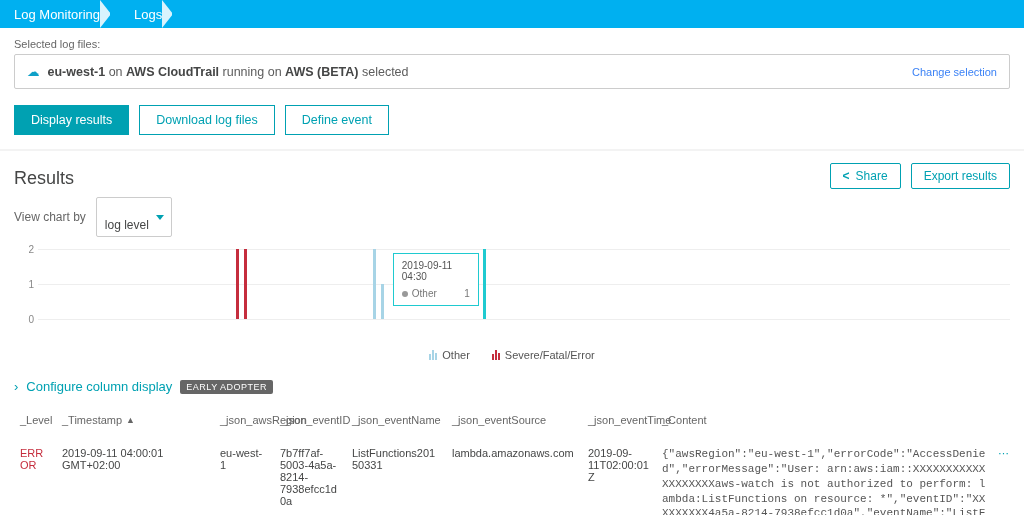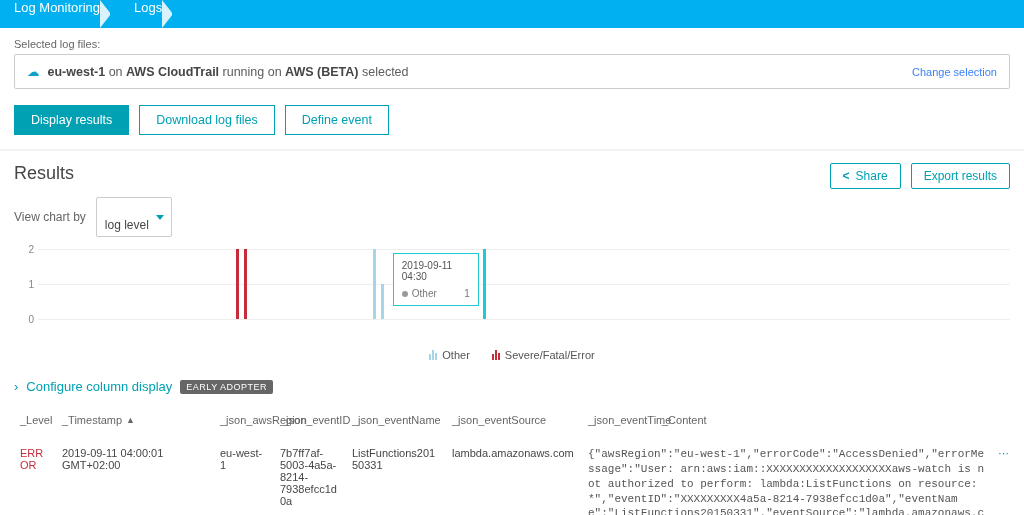--- a/index.html
+++ b/index.html
@@ -1,37 +1,37 @@
 <!DOCTYPE html>
 <html><head>
 <meta charset="utf-8">
 <style>
   *{box-sizing:border-box;margin:0;padding:0}
   body{font-family:-apple-system,BlinkMacSystemFont,"Segoe UI",Arial,sans-serif;font-size:12px;color:#454646;background:#fff;width:1024px}
   
   .breadcrumb{background:#00b0f0;height:28px;display:flex;align-items:center;color:#fff;position:relative}
-  .crumb{display:flex;height:100%}
+  .crumb{display:flex;align-items:center;height:100%}
   .crumb-label{padding:0 10px 0 14px;font-size:13px}
   .crumb-sep{width:0;height:0;border-top:14px solid transparent;border-bottom:14px solid transparent;border-left:10px solid #00b0f0;position:relative;z-index:2}
   .crumb-sep-outline{width:0;height:0;border-top:14px solid transparent;border-bottom:14px solid transparent;border-left:11px solid rgba(255,255,255,.85);margin-left:-10px;margin-right:-1px;position:relative;z-index:1}
   
   .sel-outer{padding:10px 14px}
   .sel-label{font-size:11px;color:#666;margin-bottom:4px}
   .sel-box{border:1px solid #ccc;border-radius:2px;padding:9px 12px;display:flex;align-items:center;justify-content:space-between;background:#fff}
   .sel-left{display:flex;align-items:center;gap:8px;font-size:12.5px;color:#5c5c5c}
   .sel-left .ico{color:#0ea0c8}
   .sel-left .bold{font-weight:600;color:#454646}
   .sel-change{color:#3b82f6;font-size:11px;cursor:pointer}
   
   .act-row{padding:6px 14px 14px;display:flex;gap:10px;border-bottom:2px solid #f3f3f3}
   .btn{border:1px solid #00a1b2;border-radius:0;padding:7px 16px;font-size:12.5px;cursor:pointer;background:#fff;color:#00a1b2}
   .btn.primary{background:#00a1b2;color:#fff;border-color:#00a1b2}
   .btn.ghost{border-color:#00a1b2;color:#00a1b2}
   
-  .res-head{display:flex;align-items:flex-start;justify-content:space-between;padding:12px 14px 8px}
+  .res-head{display:flex;align-items:flex-end;justify-content:space-between;padding:12px 14px 8px}
   .res-title{font-size:18px;font-weight:300;color:#454646}
   .res-actions{display:flex;gap:10px}
   .btn-out{border:1px solid #00a1b2;color:#00a1b2;background:#fff;border-radius:2px;padding:5px 12px;font-size:12px;cursor:pointer;display:flex;align-items:center;gap:6px}
   .btn-out .share-ico::before{content:"<";font-weight:bold}
   
   .view-row{display:flex;align-items:center;gap:10px;padding:0 14px 6px;font-size:12px;color:#666}
   .select{border:1px solid #ccc;border-radius:2px;padding:20px 22px 4px 8px;position:relative;font-size:12px;color:#454646;min-width:72px;cursor:pointer}
   .select::after{content:"";position:absolute;right:7px;top:50%;margin-top:-2px;border-left:4px solid transparent;border-right:4px solid transparent;border-top:5px solid #00a1b2}
   
   .chart-wrap{position:relative;margin:6px 14px 4px;height:88px}
@@ -213,16 +213,17 @@
       </div>
     <div class="th c-dots"></div>
   </div>
   <div class="trow">
     <div class="td c-level err">ERROR</div>
     <div class="td c-ts">2019-09-11 04:00:01 GMT+02:00</div>
     <div class="td c-region">eu-west-1</div>
     <div class="td c-eid">7b7ff7af-5003-4a5a-8214-7938efcc1d0a</div>
     <div class="td c-ename">ListFunctions20150331</div>
     <div class="td c-esrc">lambda.amazonaws.com</div>
+    <div class="td c-etime">2019-09-11T02:00:01Z</div>
     <div class="td c-content mono">{"awsRegion":"eu-west-1","errorCode":"AccessDenied","errorMessage":"User: arn:aws:iam::XXXXXXXXXXXXXXXXXXXaws-watch is not authorized to perform: lambda:ListFunctions on resource: *","eventID":"XXXXXXXXX4a5a-8214-7938efcc1d0a","eventName":"ListFunctions20150331","eventSource":"lambda.amazonaws.com","eventTime":"2019-09-11T02:00:01Z","eventType":"AwsApiCall","eventVersion":"1.05","recipientAccountId":"XXXXXXXXX","requestID":"XXXXXXXXX1a9-b87a-ff1b967c36f1","requestParameters":null,"responseElements":null,"sourceIPAddress":"XXXXXX.55","userAgent":"aws-sdk-java/1.11.387 Linux/4.14.62-65.117.amzn1.x86_64 Java_HotSpot(TM)_64-Bit_Server_VM/25.181-b13 java/1.8.0_181","userIdentity":{"accessKeyId":"XXXXXXXXXXXXXX","accountId":"XXXXXXXX","arn":"arn:aws:iam::1234567890:user/XXXXaws-watch","principalId":"XXXXXXXXXXXXX","type":"IAMUser","userName":"XXXXXaws-watch"},"severity":"ERROR"}</div>
     <div class="td c-dots">⋯</div>
   </div>
 </div>
 
 </body></html>

